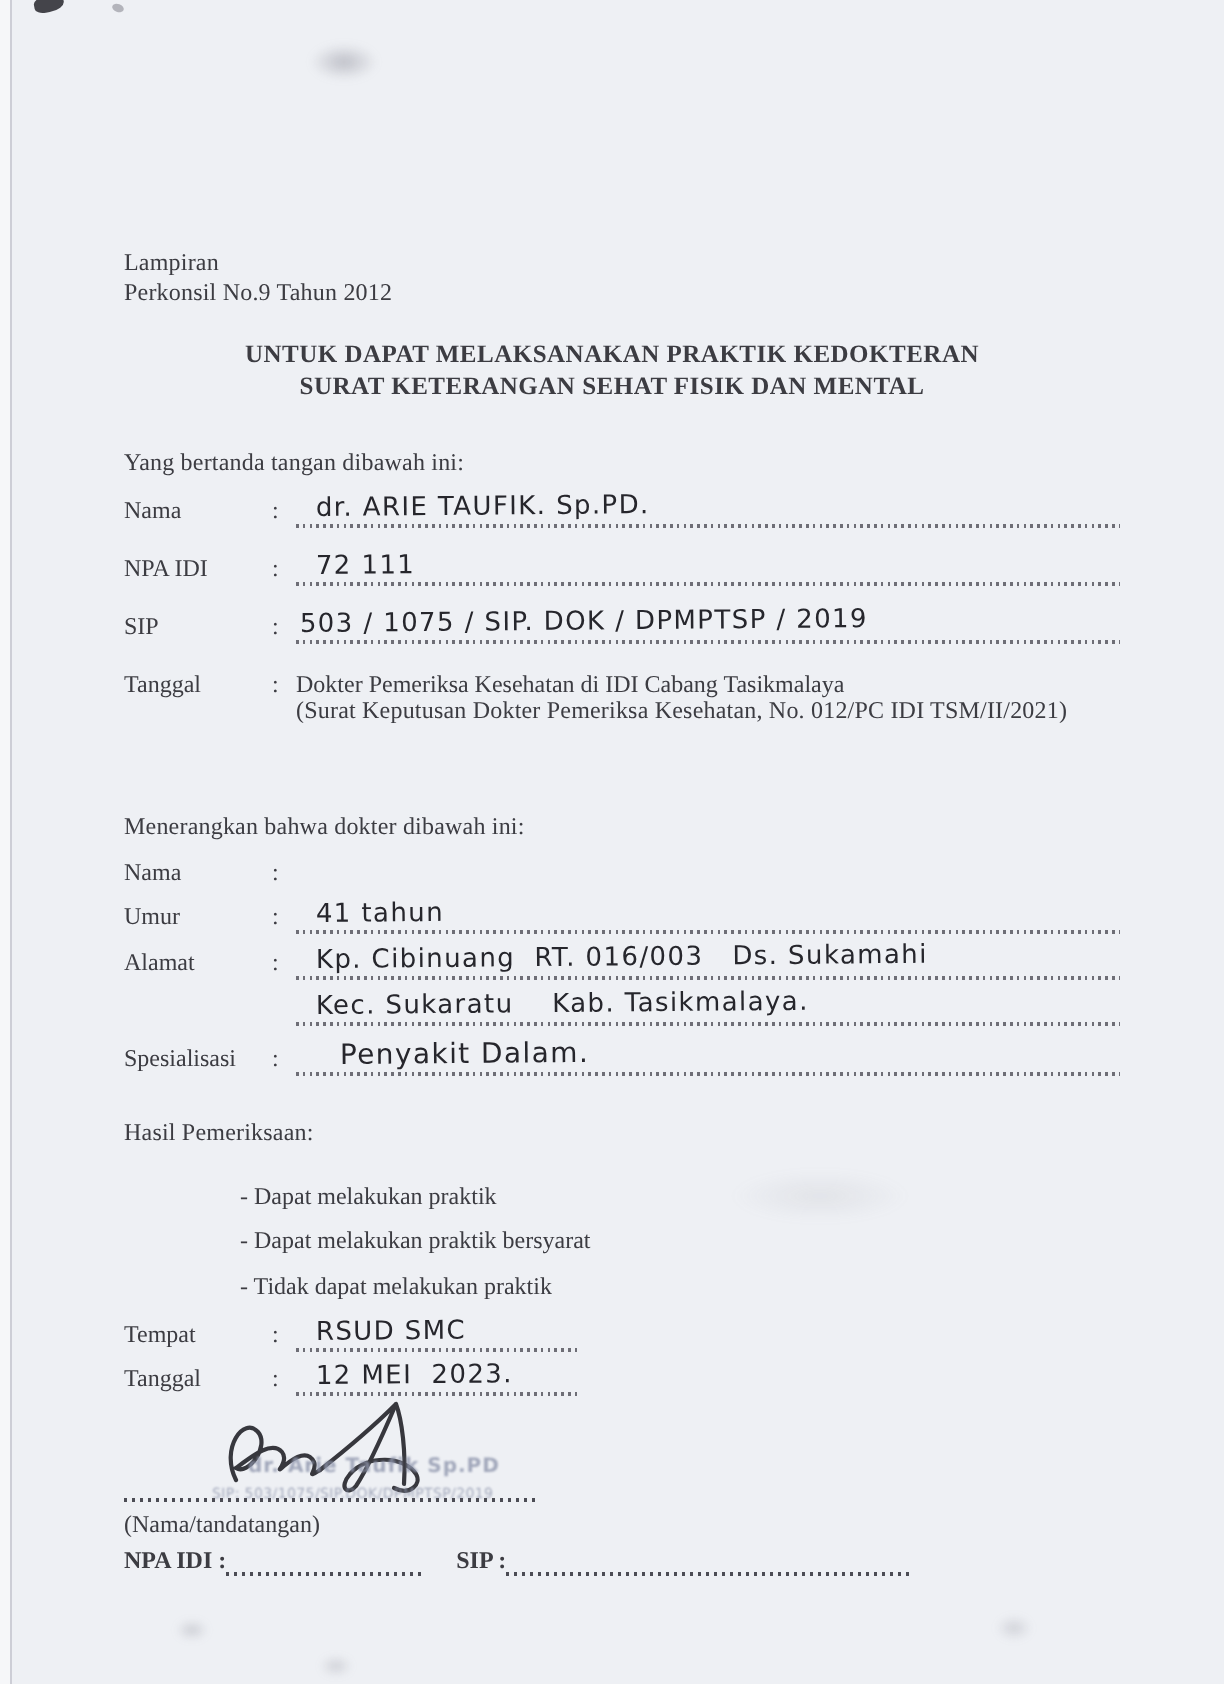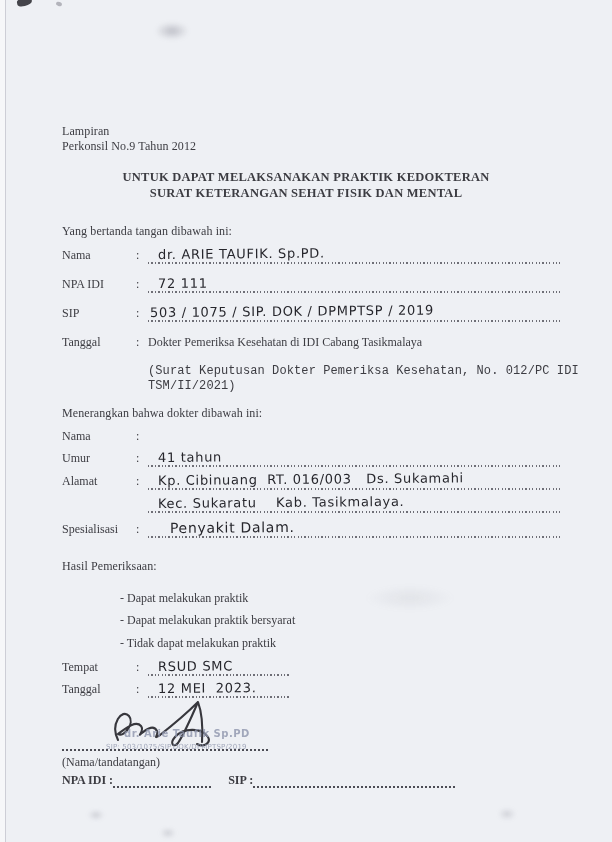--- a/index.html
+++ b/index.html
@@ -104,21 +104,21 @@
       <span class="dots"></span>
       <span class="hand" style="left:2px;">503 / 1075 / SIP. DOK / DPMPTSP / 2019</span>
     </span>
   </div>
 
   <div class="frow" style="top:330px;">
     <span class="flabel">Tanggal</span>
     <span class="fcolon">:</span>
     <span class="typed-inline">Dokter Pemeriksa Kesehatan di IDI Cabang Tasikmalaya</span>
   </div>
-  <div class="typed" style="left:148px;top:364px;font-family:Liberation Mono, monospace;">(Surat Keputusan Dokter Pemeriksa Kesehatan, No. 012/PC IDI TSM/II/2021)</div>
+  <div class="typed" style="left:148px;top:348px;">(Surat Keputusan Dokter Pemeriksa Kesehatan, No. 012/PC IDI TSM/II/2021)</div>
 
   <div class="typed" style="left:62px;top:406px;text-align:right;">Menerangkan bahwa dokter dibawah ini:</div>
 
   <div class="frow" style="top:424px;">
     <span class="flabel">Nama</span>
     <span class="fcolon">:</span>
   </div>
 
   <div class="frow" style="top:446px;">
     <span class="flabel">Umur</span>

